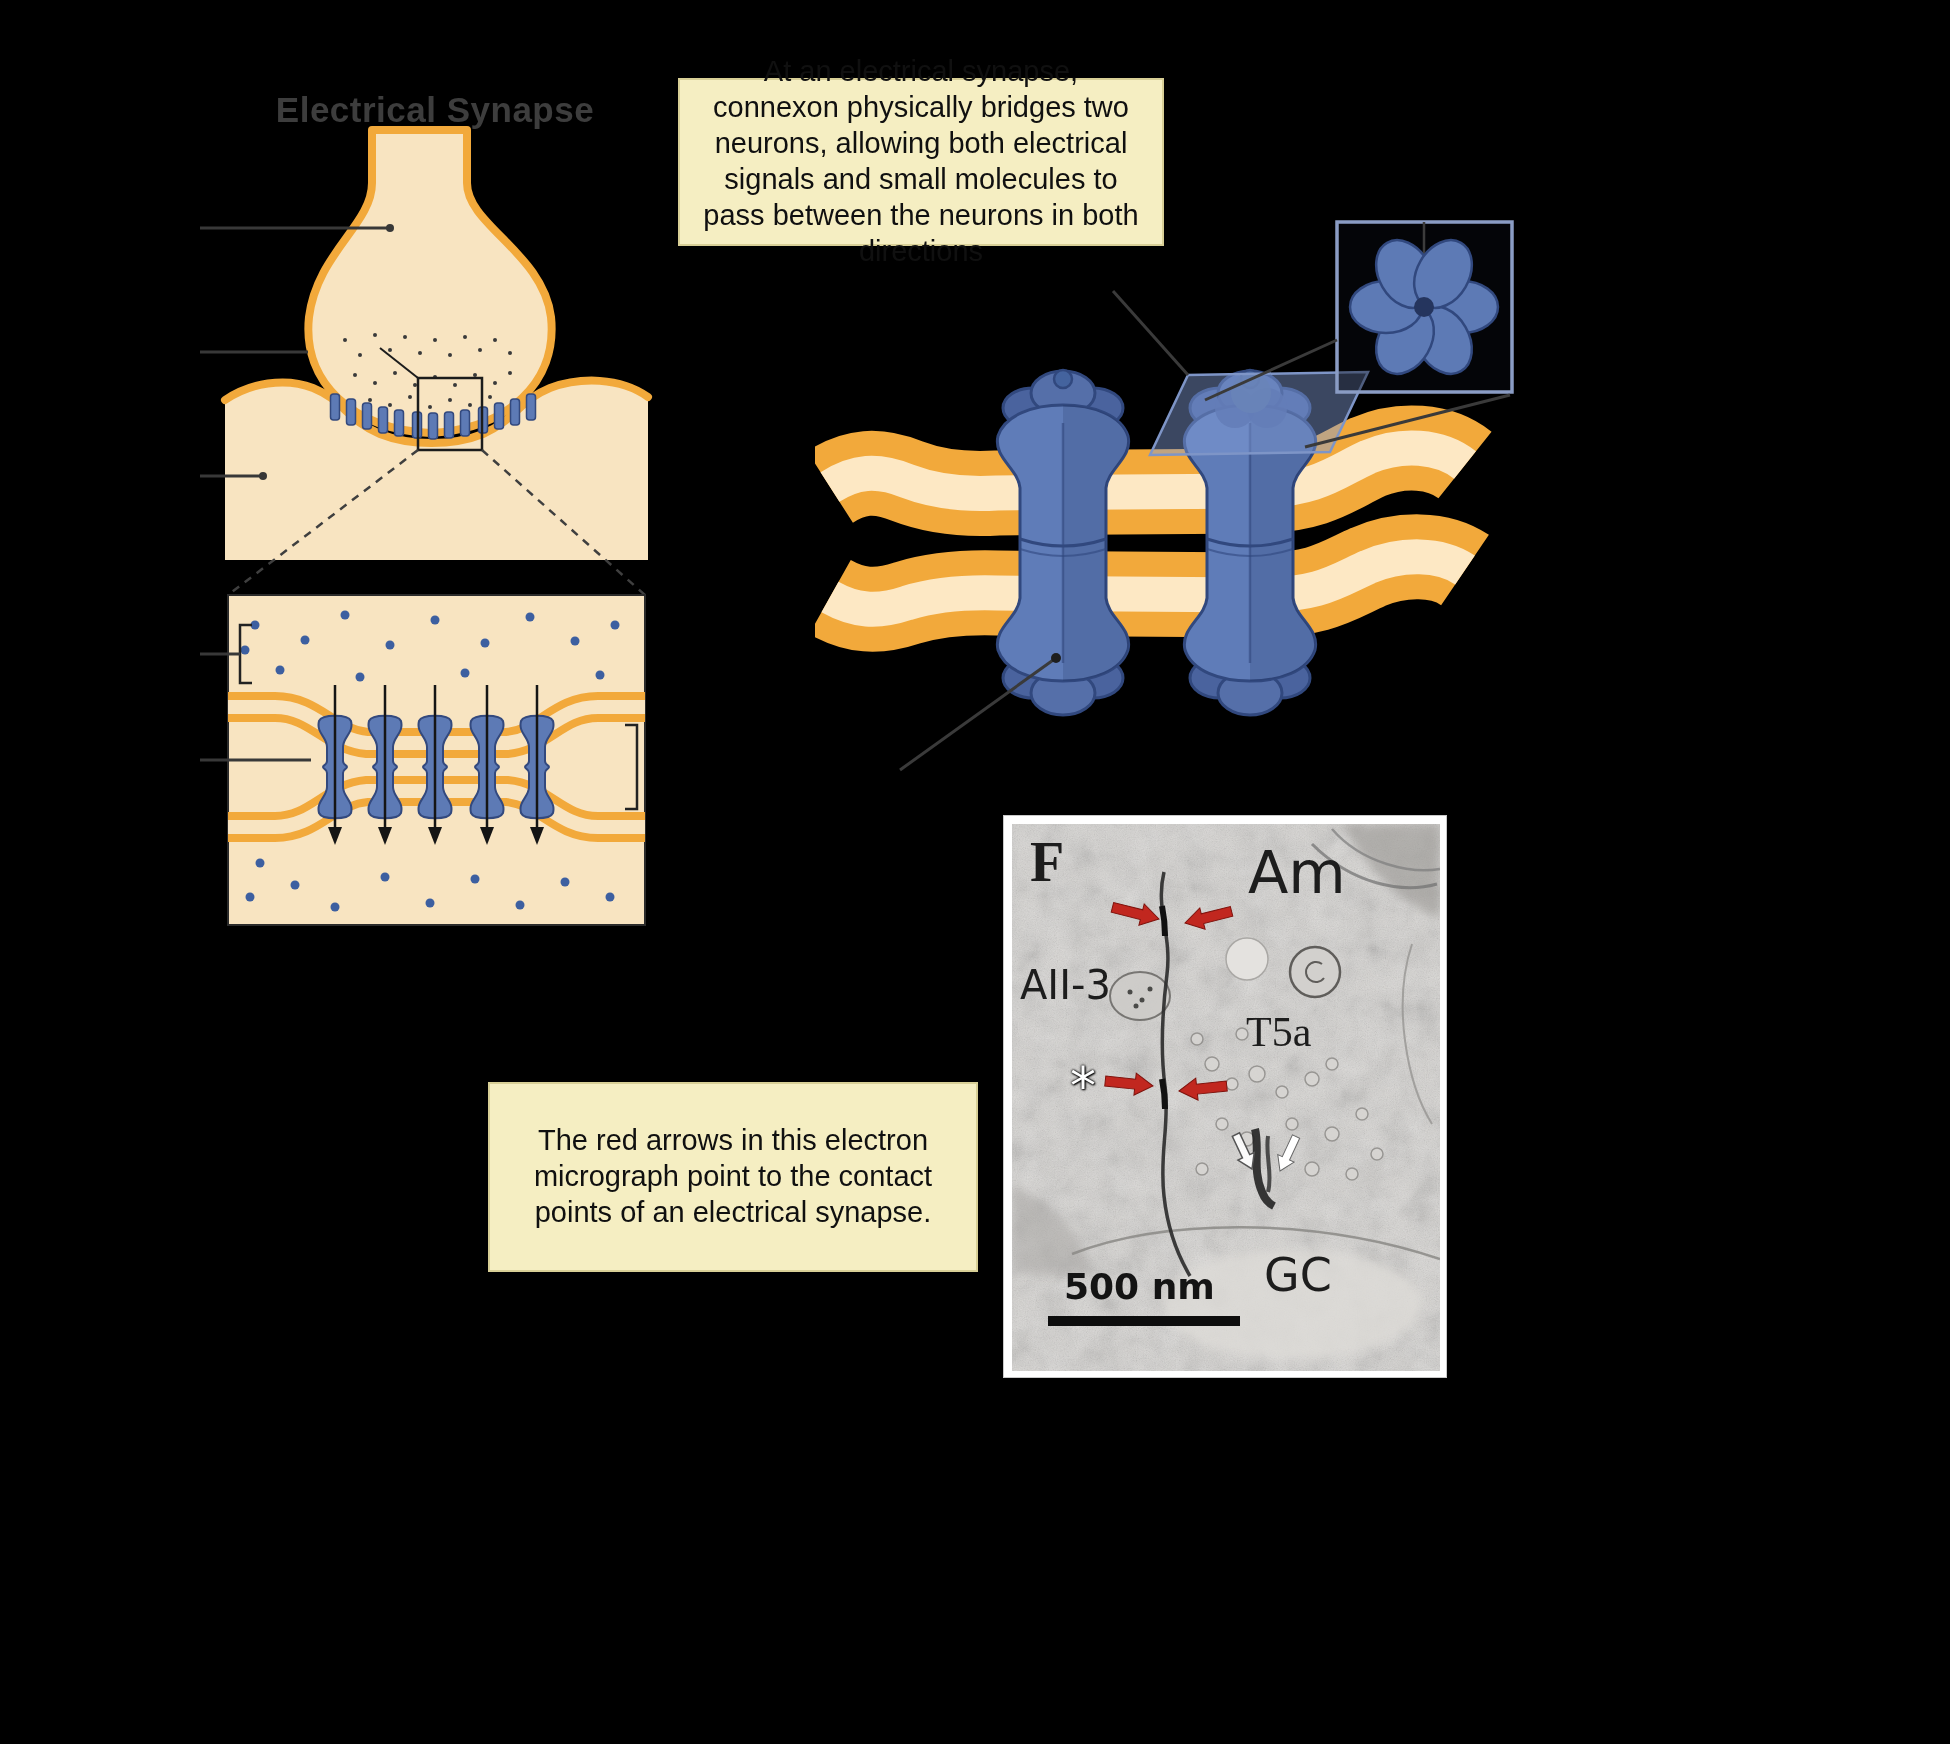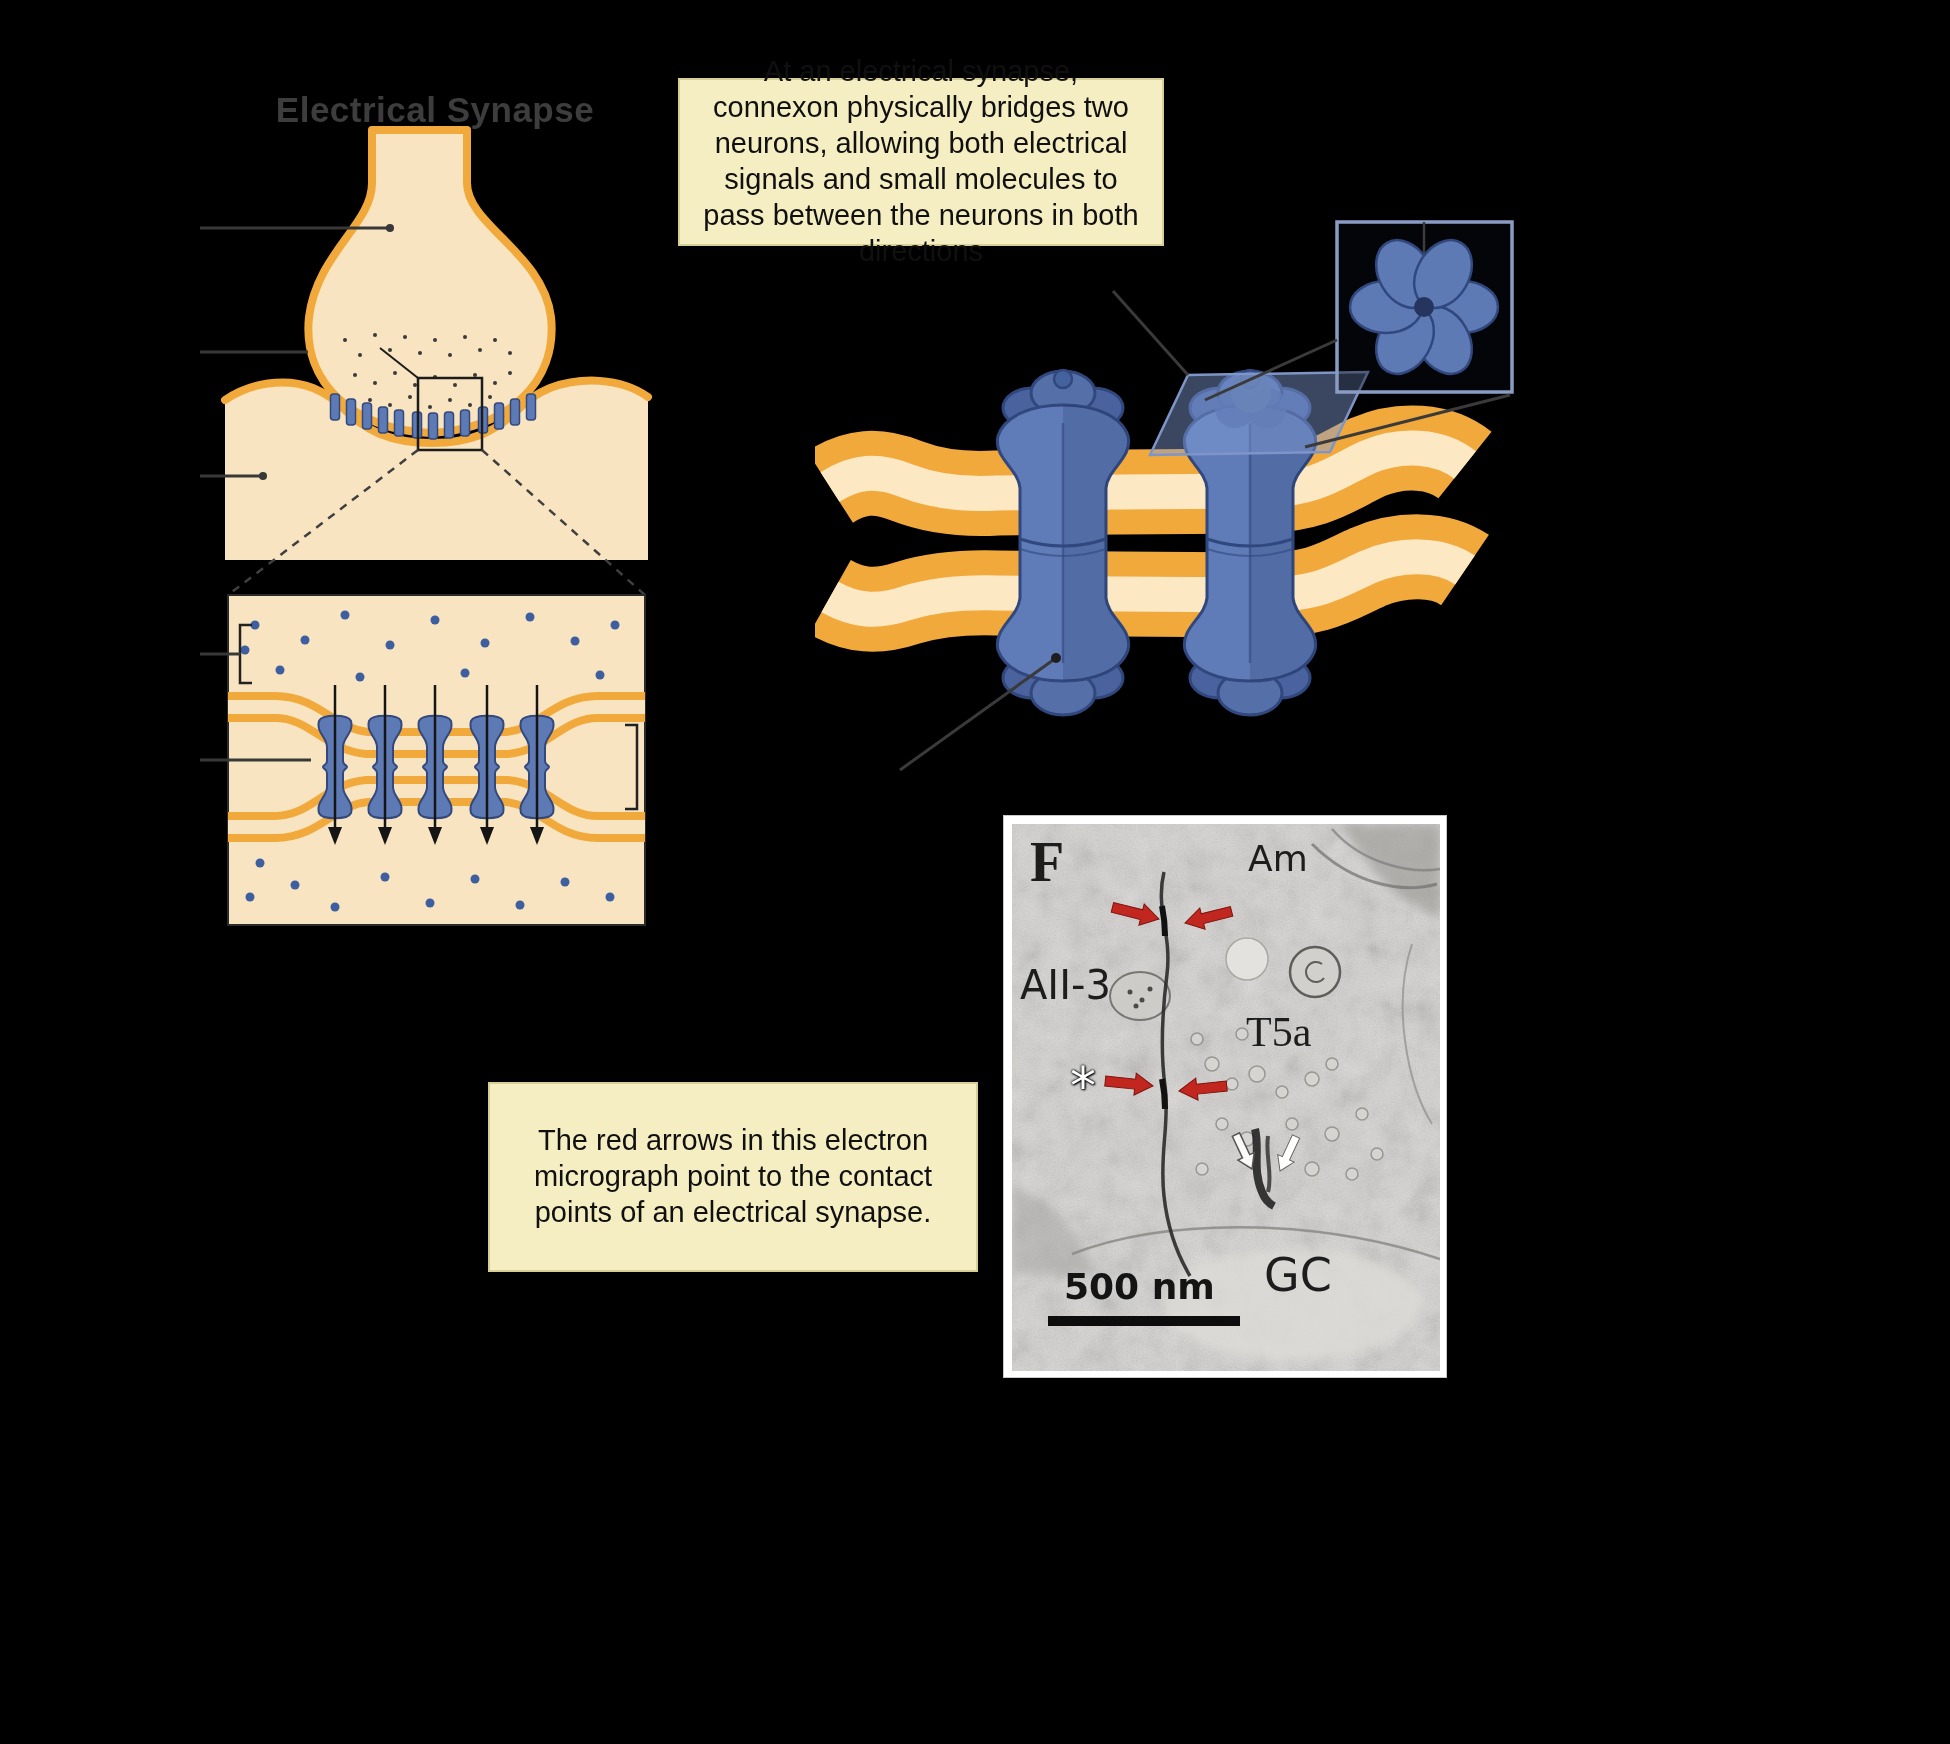--- a/index.html
+++ b/index.html
@@ -20,21 +20,21 @@
   }
   #callout-top{left:678px;top:78px;width:486px;height:168px;}
   #callout-bottom{left:488px;top:1082px;width:490px;height:190px;}
   #em-panel{
     left:1003px;top:815px;width:444px;height:563px;background:#ffffff;
     border:1px solid #c9c9c9;box-sizing:border-box;
   }
   #em-panel svg{position:absolute;left:8px;top:8px;}
   .em-label{position:absolute;color:#1d1d1d;font-family:"DejaVu Sans", sans-serif;}
   #em-letter{left:26px;top:14px;font-size:56px;font-weight:bold;font-family:"Liberation Serif", serif;}
-  #em-am{left:244px;top:22px;font-size:36px;}
+  #em-am{left:244px;top:22px;font-size:59px;}
   #em-aii3{left:16px;top:146px;font-size:40px;}
   #em-t5a{left:242px;top:192px;font-size:42px;font-family:Liberation Serif, serif;}
   #em-gc{left:260px;top:432px;font-size:46px;}
   #em-asterisk{left:66px;top:240px;font-size:52px;color:#ffffff;
     text-shadow:0 0 3px #000,0 0 2px #000,1px 1px 2px #000;}
   #em-scale-label{left:60px;top:450px;font-size:36px;font-weight:600;color:#141414;}
   #em-scale-bar{left:44px;top:500px;width:192px;height:10px;background:#0d0d0d;}
 </style>
 </head>
 <body>

